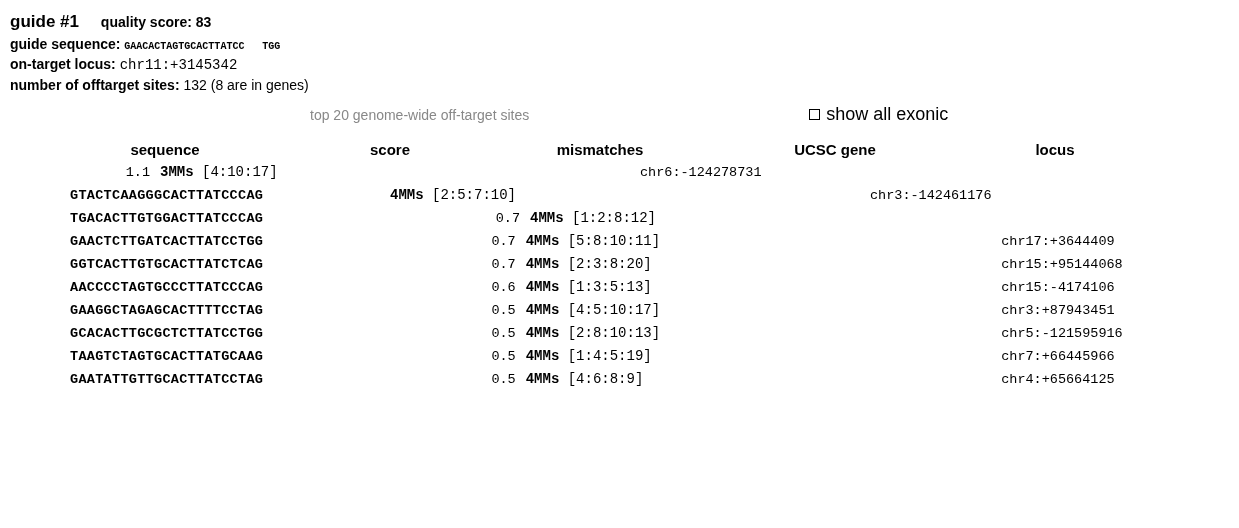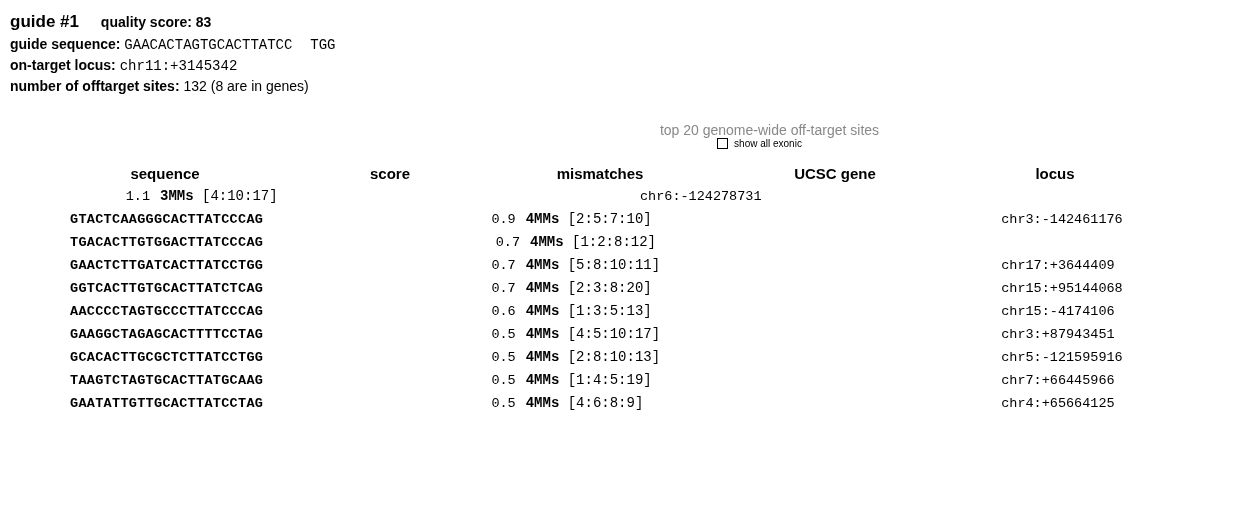--- a/index.html
+++ b/index.html
@@ -36,42 +36,41 @@
   }
   .meta-label {
     font-weight: 700;
   }
   .mono {
     font-family: "Courier New", Courier, monospace;
     font-size: 14px;
   }
   .mono-bold {
     font-family: "Courier New", Courier, monospace;
-    font-weight: 400;
-    font-size: 14px;
+    font-weight: 700;
+    font-size: 10px;
   }
   .subheader-row {
     display: flex;
-    margin-top: 28px;
+    margin-top: 11px;
     margin-bottom: 14px;
     align-items: center;
-    flex-direction: column;
   }
   .subheader-caption {
     color: #888;
     font-size: 14px;
     margin-left: 300px;
   }
   .show-exonic {
     margin-left: 280px;
     display: inline-flex;
     align-items: center;
     gap: 6px;
     font-weight: 400;
-    font-size: 10px;
+    font-size: 18px;
   }
   .checkbox {
     width: 11px;
     height: 11px;
     border: 1px solid #000;
     display: inline-block;
     box-sizing: border-box;
   }
   .table {
     width: 100%;
@@ -164,21 +163,20 @@
     </div>
     <div id="table-body">
         <div class="row">
           <div class="col-score cell-score">1.1</div>
           <div class="col-mm cell-mm"><span class="mm-prefix">3MMs</span><span> [4:10:17]</span></div>
           <div class="col-gene"></div>
           <div class="col-locus cell-locus">chr6:-124278731</div>
         </div>
         <div class="row">
           <div class="col-seq cell-seq">GTACTCAAGGGCACTTATCCCAG</div>
-          <div class="col-score cell-score">0.9</div>
           <div class="col-mm cell-mm"><span class="mm-prefix">4MMs</span><span> [2:5:7:10]</span></div>
           <div class="col-gene"></div>
           <div class="col-locus cell-locus">chr3:-142461176</div>
         </div>
         <div class="row">
           <div class="col-seq cell-seq">TGACACTTGTGGACTTATCCCAG</div>
           <div class="col-score cell-score">0.7</div>
           <div class="col-mm cell-mm"><span class="mm-prefix">4MMs</span><span> [1:2:8:12]</span></div>
           <div class="col-gene"></div>
         </div>

